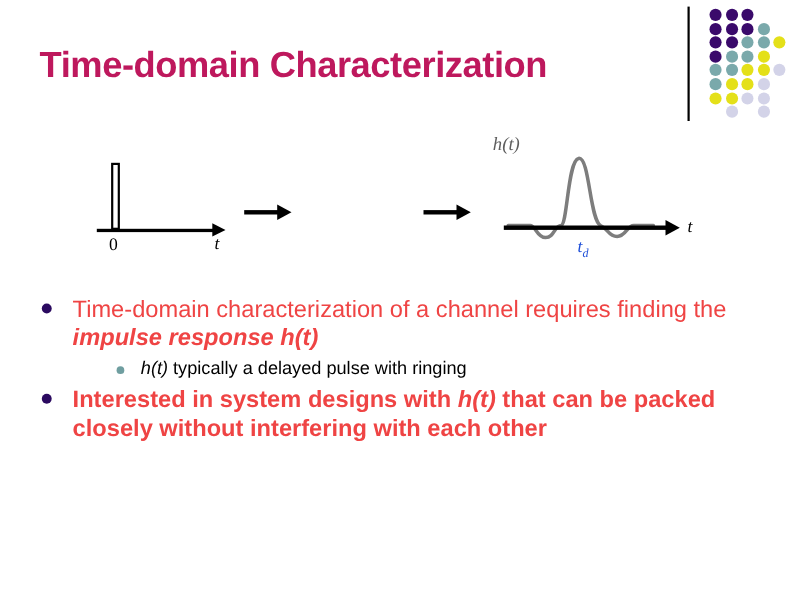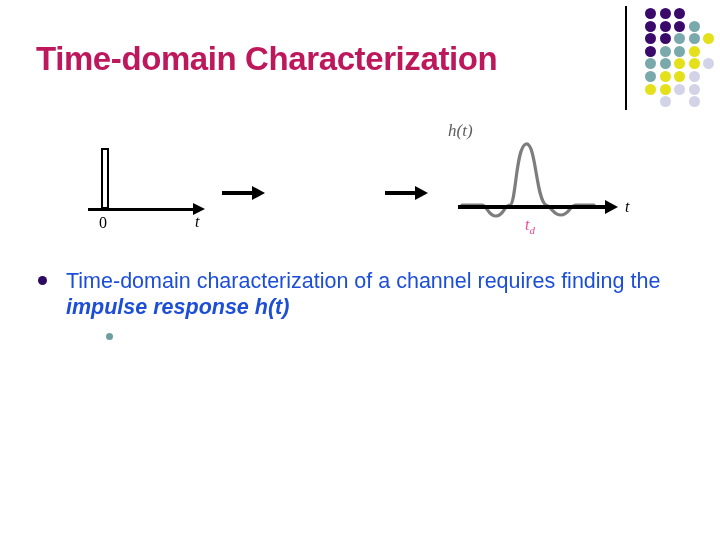--- a/index.html
+++ b/index.html
@@ -137,21 +137,21 @@
     border-top: 7px solid transparent;
     border-bottom: 7px solid transparent;
     border-left: 13px solid #000;
   }
   #output-t-label {
     position: absolute; left: 185px; top: 80px;
     font-size: 16px; font-style: italic; font-family: "Liberation Serif", serif; color: #000;
   }
   #td-label {
     position: absolute; left: 85px; top: 98px;
-    font-size: 16px; font-style: italic; color: #ec4899;
+    font-size: 16px; font-style: italic; color: #1d4ed8;
     font-family: "Liberation Serif", serif;
   }
   #td-label .sub { font-size: 11px; vertical-align: sub; }
 
   
   #bullets {
     position: absolute;
     left: 38px;
     top: 268px;
     width: 650px;
@@ -161,21 +161,21 @@
   .b-l1 .marker {
     width: 28px; flex: 0 0 28px;
     display: flex; align-items: flex-start; justify-content: flex-start;
     padding-top: 8px;
   }
   .b-l1 .marker i {
     display: block; width: 9px; height: 9px; border-radius: 50%;
     background: #2b0a60;
   }
   .b-l1 .text {
-    font-size: 21.5px; line-height: 1.22; color: #1d4ed8;
+    font-size: 21.5px; line-height: 1.22; color: #ef4444;
   }
   .b-l1.strong .text { font-weight: bold; }
 
   .b-l2 { margin: 6px 0 4px 0; padding-left: 68px; }
   .b-l2 .marker {
     width: 22px; flex: 0 0 22px;
     display: flex; align-items: flex-start; justify-content: flex-start;
     padding-top: 7px;
   }
   .b-l2 .marker i {
@@ -274,14 +274,21 @@
     <div class="bullet-row b-l1">
       <span class="marker">
         <i></i>
       </span>
       <span class="text"><span>Time-domain characterization of a channel requires finding the </span><span class="em-bi">impulse response h(t)</span></span>
     </div>
     <div class="bullet-row b-l2">
       <span class="marker">
         <i></i>
       </span>
+      <span class="text"><span class="em-i">h(t)</span><span> typically a delayed pulse with ringing</span></span>
     </div>
+    <div class="bullet-row b-l1 strong">
+      <span class="marker">
+        <i></i>
+      </span>
+      <span class="text"><span>Interested in system designs with </span><span class="em-i">h(t)</span><span> that can be packed closely without interfering with each other</span></span>
+    </div>
   </div>
 
 </body></html>

